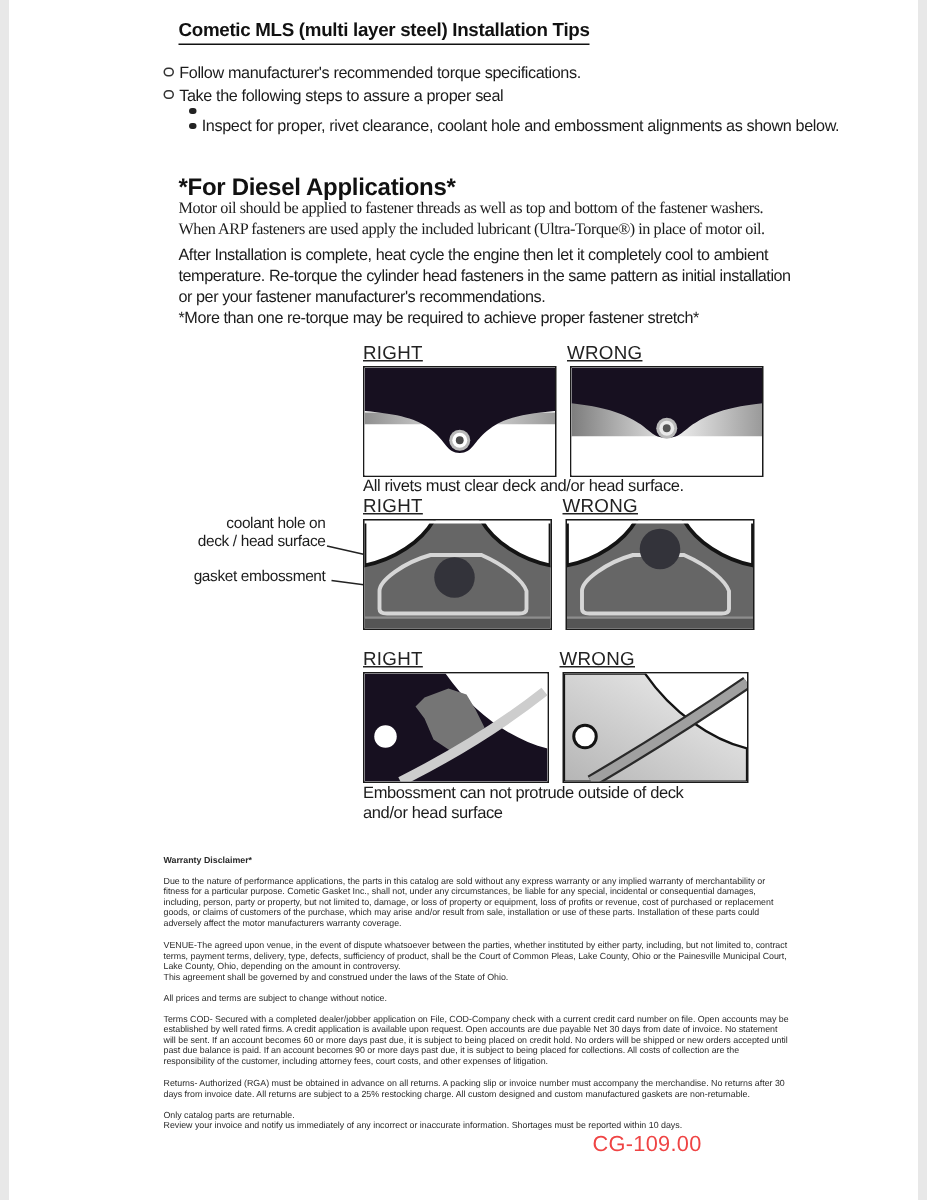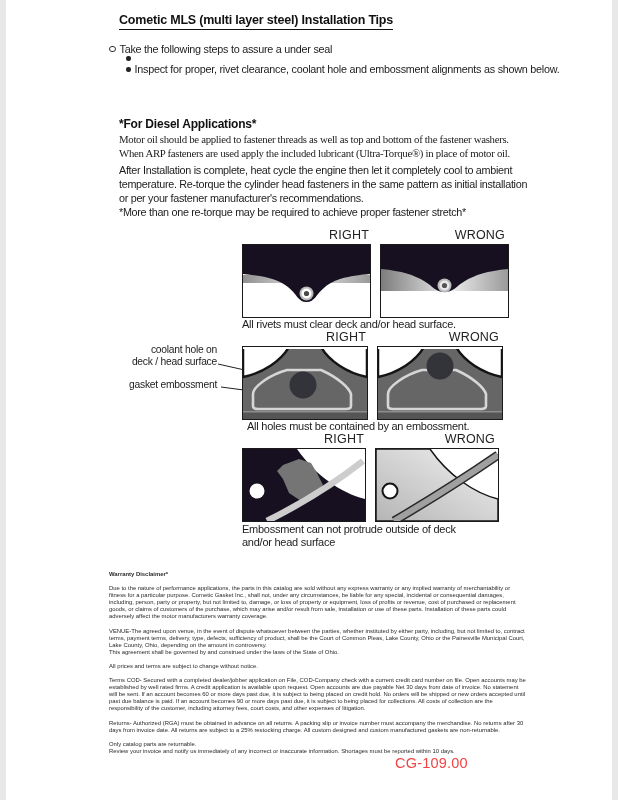--- a/index.html
+++ b/index.html
@@ -17,29 +17,29 @@
   .bullet-row{display:flex;align-items:baseline;white-space:nowrap;}
   .marker-o{
     width:4.5px;height:4.5px;border:1px solid #333;border-radius:50%;
     display:inline-block;margin-right:4px;flex:none;position:relative;top:-1px;
   }
   .sub{margin-left:17px;}
   .marker-dot{
     width:4.5px;height:4.5px;background:#222;border-radius:50%;
     display:inline-block;margin-right:4px;flex:none;position:relative;top:-1px;
   }
-  .h2{left:113px;top:117px;font-size:12px;font-weight:bold;letter-spacing:-0.2px;white-space:nowrap;color:#111;}
+  .h2{left:113px;top:117px;font-size:16px;font-weight:bold;letter-spacing:-0.2px;white-space:nowrap;color:#111;}
   .para{left:113px;width:505px;font-size:10.8px;letter-spacing:-0.3px;line-height:13.8px;white-space:pre-line;}
   .p1{top:133px;font-family:Liberation Serif, serif;}
   .p2{top:164px;}
   .note{top:206px;white-space:nowrap;}
 
   .figrow{left:236px;display:flex;gap:9px;}
   .figlabels{left:236px;display:flex;gap:9px;font-size:12.5px;letter-spacing:0.2px;color:#222;}
-  .figlabels > div{text-align:right;}
+  .figlabels > div{text-align:left;text-decoration:underline;}
   .lab1 > div{width:127px;}
   .lab2 > div{width:124px;}
   .lab3 > div{width:122px;}
   .figbox{border:1px solid #1a1a1a;line-height:0;background:#fff;}
   .caption{font-size:11px;letter-spacing:-0.25px;line-height:13px;color:#1c1c1c;white-space:pre-line;}
   .cap1{left:236px;top:318px;}
   .cap2{left:241px;top:420px;}
   .cap3{left:236px;top:523px;}
 
   .sidelabels{left:96px;width:115px;text-align:right;font-size:10.3px;letter-spacing:-0.25px;line-height:12px;color:#1c1c1c;}
@@ -54,21 +54,25 @@
 </head>
 <body>
 
 <div class="page">
 
   <div class="abs title">Cometic MLS (multi layer steel) Installation Tips</div>
 
   <div class="abs bullets">
     <div class="bullet-row">
       <span class="marker-o"></span>
-      <span>Take the following steps to assure a under seal</span>
+      <span>Follow manufacturer's recommended torque specifications.</span>
+    </div>
+    <div class="bullet-row">
+      <span class="marker-o"></span>
+      <span>Take the following steps to assure a proper seal</span>
     </div>
     <div class="bullet-row sub">
       <span class="marker-dot"></span>
     </div>
     <div class="bullet-row sub">
       <span class="marker-dot"></span>
       <span>Inspect for proper, rivet clearance, coolant hole and embossment alignments as shown below.</span>
     </div>
   </div>
 
@@ -154,21 +158,20 @@
         <rect x="0" y="65" width="124" height="7" fill="#555555"></rect>
         <rect x="0" y="64" width="124" height="1.5" fill="#8d8d8d"></rect>
         <path d="M0,0 H46 C38,14 20,26 0,30 Z" fill="#ffffff" stroke="#141414" stroke-width="2.5"></path>
         <path d="M124,0 H78 C86,14 104,26 124,30 Z" fill="#ffffff" stroke="#141414" stroke-width="2.5"></path>
         <rect x="0" y="0" width="124" height="2" fill="#ffffff"></rect>
         <path d="M10,59 L10,47 C10,40 26,28 44,23 L78,23 C96,31 106,41 108,47 L108,59 Q108,62 103,62 L15,62 Q10,62 10,59 Z" fill="none" style="stroke:var(--emboss-line)" stroke-width="2.6"></path>
         <circle cx="62" cy="19" r="13.5" style="fill:var(--hole-dark)"></circle>
       </svg>
     </div>
   </div>
-  <div class="abs caption cap2">All holes must be contained by an embossment.</div>
 
   <div class="abs figlabels lab3" style="top:432px;">
     <div>RIGHT</div>
     <div>WRONG</div>
   </div>
   <div class="abs figrow" style="top:448px;">
     <div class="figbox">
       <svg width="122" height="72" viewBox="0 0 122 72">
         <rect x="0" y="0" width="122" height="72" fill="#ffffff"></rect>
         <path d="M0,0 H54 C72,26 98,44 122,50 V72 H0 Z" style="fill:var(--ink)"></path>

